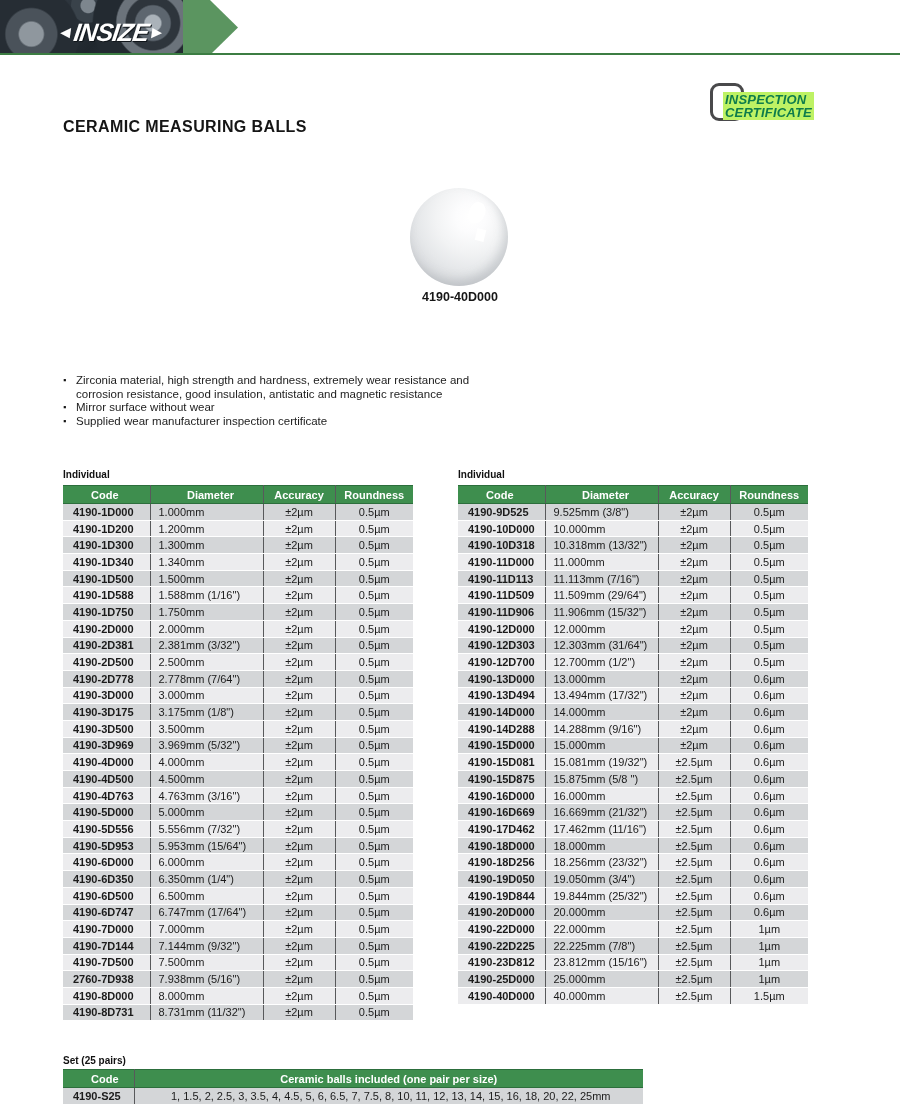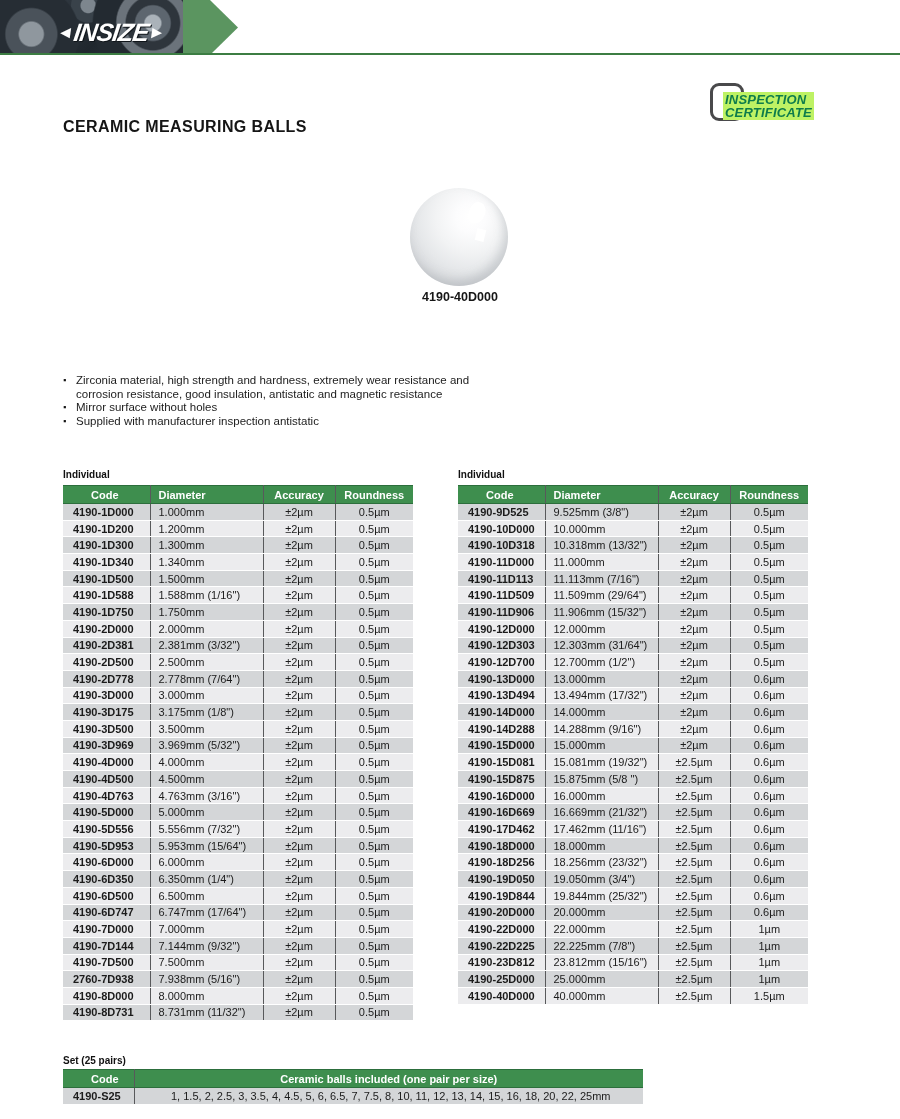--- a/index.html
+++ b/index.html
@@ -61,21 +61,21 @@
     border-top:1px solid #2c6e3c;border-bottom:1px solid #2c6e3c;padding:0;}
   table.data th,table.data td{border-right:1px solid #58595b;}
   table.data th:last-child,table.data td:last-child{border-right:none;}
   table.data td{height:15.7px;padding:0;border-bottom:1px solid #ffffff;color:#1b1b1b;}
   table.data tbody tr:nth-child(odd) td{background:#d4d6d8;}
   table.data tbody tr:nth-child(even) td{background:#ececee;}
   table.data td.c0{font-weight:bold;padding-left:10px;text-align:left;}
   table.data td.c1{padding-left:8px;text-align:left;}
   table.data td.c2,table.data td.c3{text-align:center;}
   table.data th.h0,table.data th.h1{text-align:left;padding-left:28px;}
-  table.data th.h1{padding-left:8px;}
+  table.data th.h1{padding-left:8px;text-align:center;}
   table.data th.h2,table.data th.h3{text-align:center;}
 
   .tbl-left{position:absolute;left:63px;top:485px;width:350px;}
   .tbl-right{position:absolute;left:458px;top:485px;width:350px;}
 
   .tbl-set{position:absolute;left:63px;top:1069px;width:580px;}
   .tbl-set td{height:16px;}
   .tbl-set th.hset{text-align:center;}
   .tbl-set td.set-sizes{text-align:center;padding-left:4px;}
 </style>
@@ -103,22 +103,22 @@
   </div>
 
   <div class="ball">
     <div class="hl1"></div>
     <div class="hl2"></div>
   </div>
   <div class="ball-caption">4190-40D000</div>
 
   <ul class="features">
     <li><span class="bullet">▪</span><span>Zirconia material, high strength and hardness, extremely wear resistance and corrosion resistance, good insulation, antistatic and magnetic resistance</span></li>
-    <li><span class="bullet">▪</span><span>Mirror surface without holes</span></li>
-    <li><span class="bullet">▪</span><span>Supplied with manufacturer inspection antistatic</span></li>
+    <li><span class="bullet">▪</span><span>Mirror surface without wear</span></li>
+    <li><span class="bullet">▪</span><span>Supplied wear manufacturer inspection certificate</span></li>
   </ul>
 
   <div class="tbl-label lbl-left">Individual</div>
   <table class="data tbl-left">
     <colgroup>
         <col style="width:87px">
         <col style="width:113px">
         <col style="width:72px">
         <col style="width:78px">
       </colgroup>

